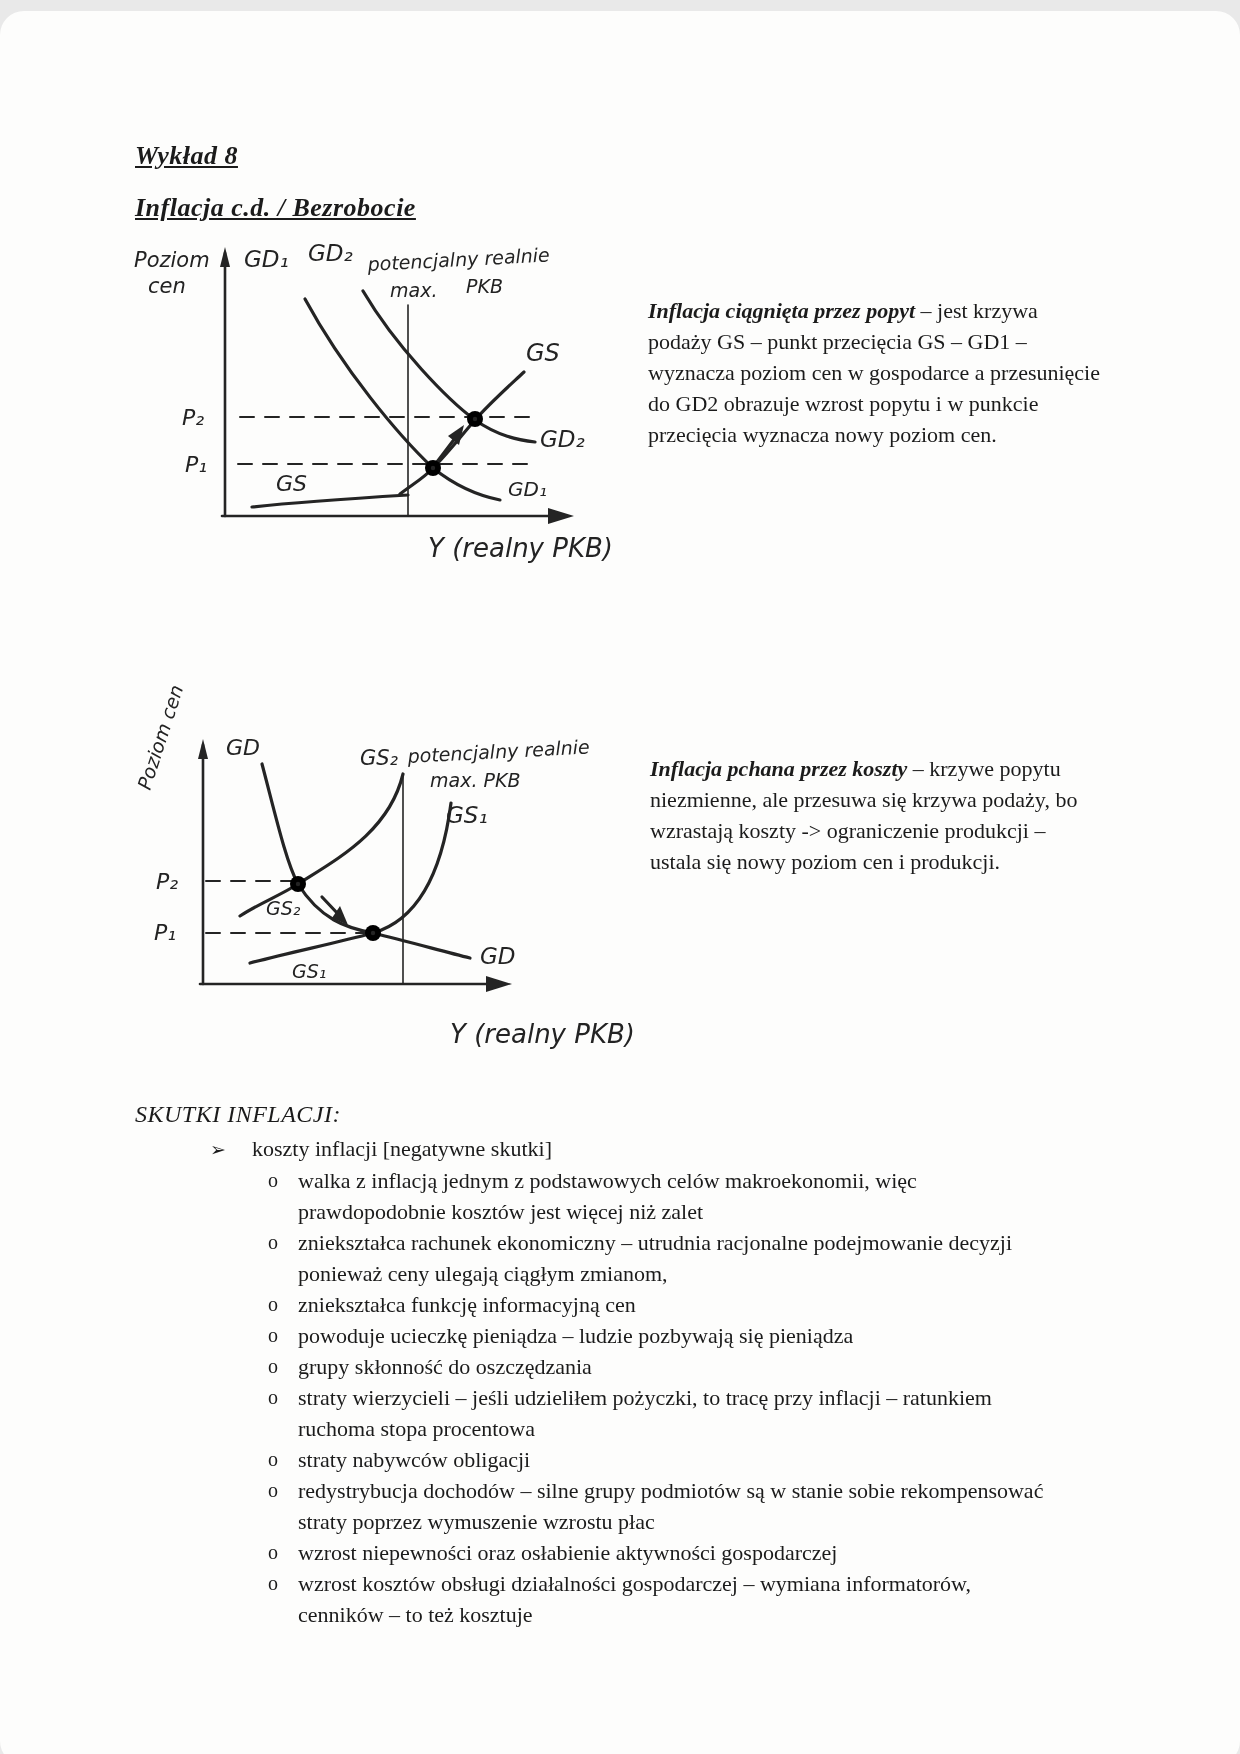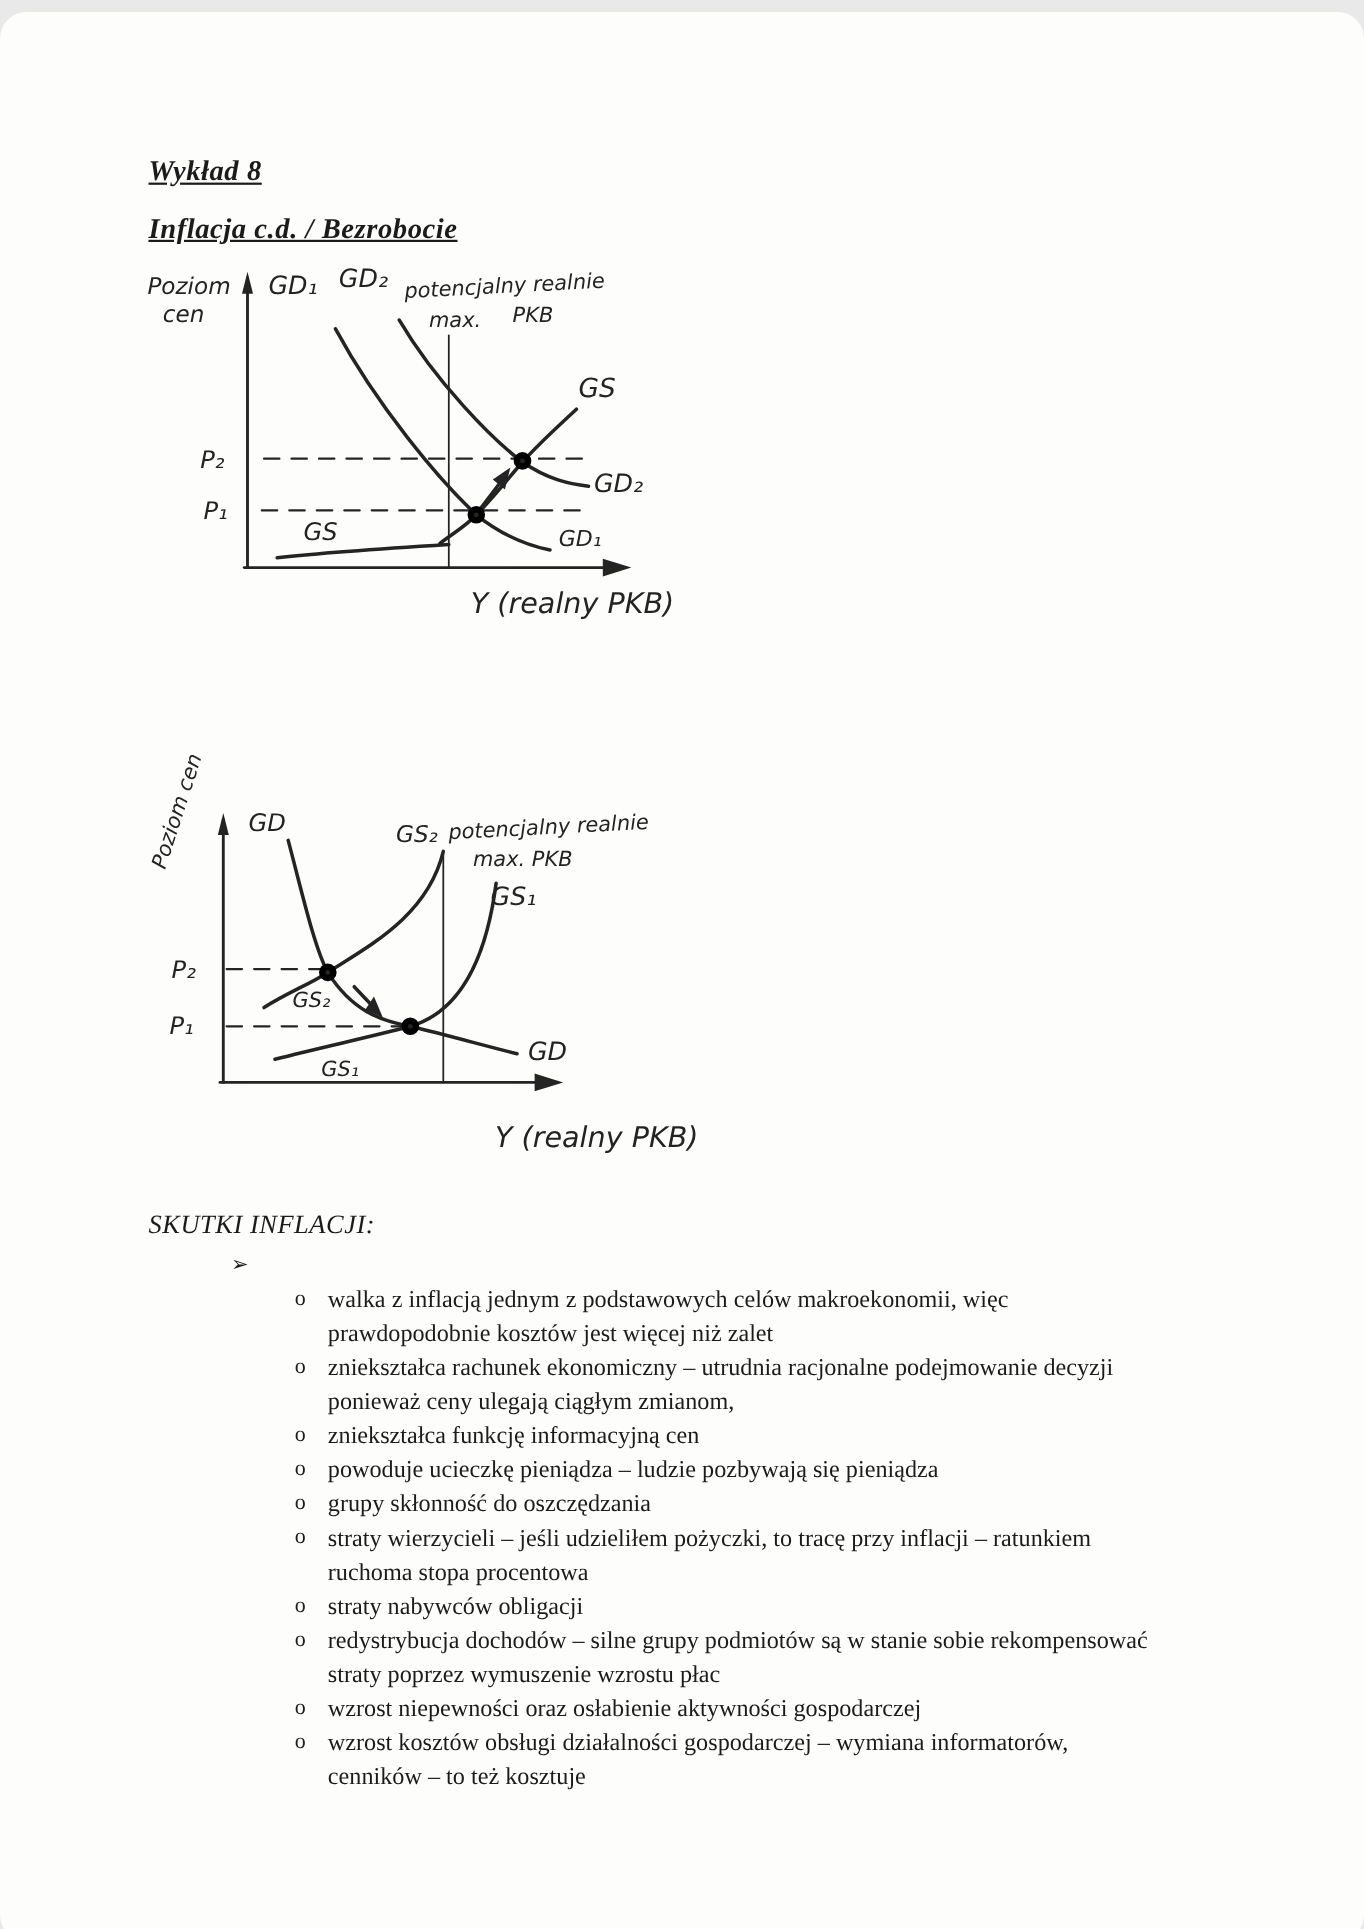--- a/index.html
+++ b/index.html
@@ -90,20 +90,21 @@
     <text class="hw" x="338" y="54" font-size="19">PKB</text>
     <text class="hw" x="398" y="122" font-size="24">GS</text>
     <text class="hw" x="412" y="208" font-size="23">GD₂</text>
     <text class="hw" x="380" y="257" font-size="20">GD₁</text>
     <text class="hw" x="148" y="252" font-size="22">GS</text>
     <text class="hw" x="54" y="186" font-size="22">P₂</text>
     <text class="hw" x="57" y="233" font-size="22">P₁</text>
     <text class="hw" x="300" y="318" font-size="26">Y (realny PKB)</text>
   </svg>
 
+  <p class="para" id="para1"><span class="lead">Inflacja ciągnięta przez popyt</span><span> – jest krzywa podaży GS – punkt przecięcia GS – GD1 – wyznacza poziom cen w gospodarce a przesunięcie do GD2 obrazuje wzrost popytu i w punkcie przecięcia wyznacza nowy poziom cen.</span></p>
 
   <svg id="diagram2" class="diagram" width="520" height="410" viewBox="0 0 520 410">
 
     <line class="axis" x1="83" y1="94" x2="83" y2="333"></line>
     <polygon class="arrowfill" points="78,108 83,88 88,108"></polygon>
     <line class="axis" x1="80" y1="333" x2="378" y2="333"></line>
     <polygon class="arrowfill" points="366,325 392,333 366,341"></polygon>
 
     <line class="thin" x1="283" y1="123" x2="283" y2="333"></line>
 
@@ -129,26 +130,28 @@
     <text class="hw" x="310" y="136" font-size="19">max.  PKB</text>
     <text class="hw" x="326" y="172" font-size="23">GS₁</text>
     <text class="hw" x="146" y="264" font-size="19">GS₂</text>
     <text class="hw" x="172" y="327" font-size="19">GS₁</text>
     <text class="hw" x="360" y="313" font-size="23">GD</text>
     <text class="hw" x="36" y="238" font-size="22">P₂</text>
     <text class="hw" x="34" y="289" font-size="22">P₁</text>
     <text class="hw" x="330" y="392" font-size="26">Y (realny PKB)</text>
   </svg>
 
+  <p class="para" id="para2"><span class="lead">Inflacja pchana przez koszty</span><span> – krzywe popytu niezmienne, ale przesuwa się krzywa podaży, bo wzrastają koszty -&gt; ograniczenie produkcji – ustala się nowy poziom cen i produkcji.</span></p>
 
   <div class="skutki-heading">SKUTKI INFLACJI:</div>
 
   <div class="skutki-list">
     <div class="lvl1">
       <span class="marker">➢</span>
+      <span class="txt">koszty inflacji [negatywne skutki]</span>
     </div>
     <div class="sub-list">
       <div class="sub-item">
         <span class="marker">o</span>
         <span class="txt">walka z inflacją jednym z podstawowych celów makroekonomii, więc prawdopodobnie kosztów jest więcej niż zalet</span>
       </div>
       <div class="sub-item">
         <span class="marker">o</span>
         <span class="txt">zniekształca rachunek ekonomiczny – utrudnia racjonalne podejmowanie decyzji ponieważ ceny ulegają ciągłym zmianom,</span>
       </div>

